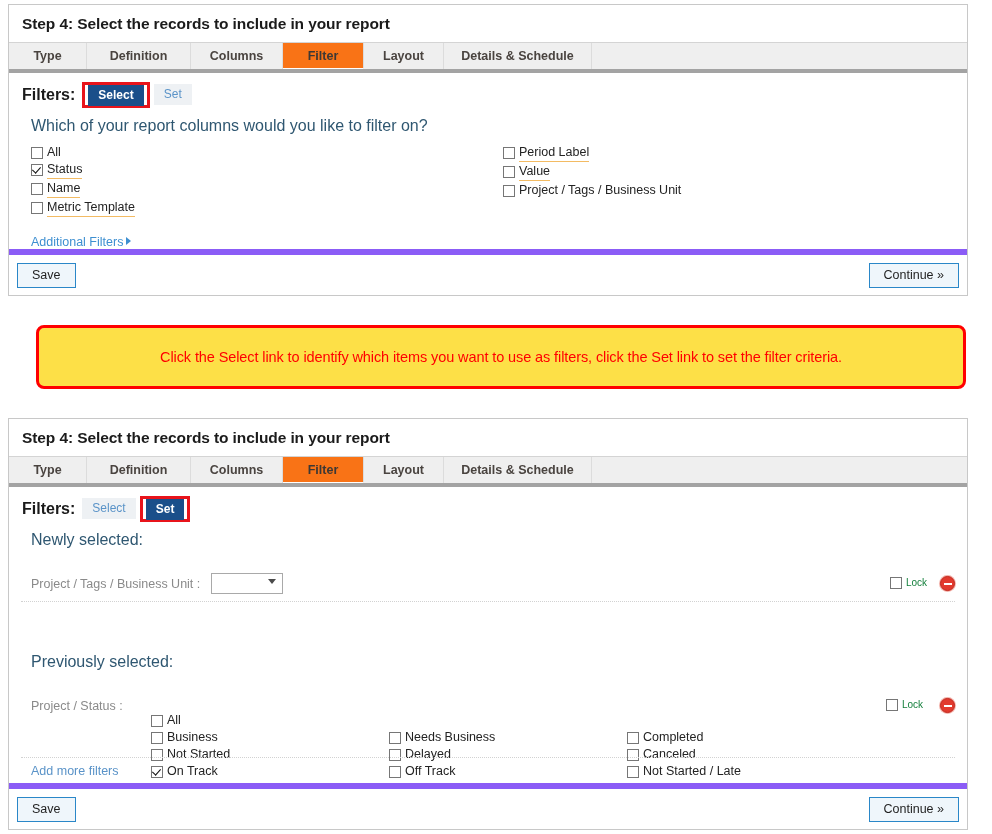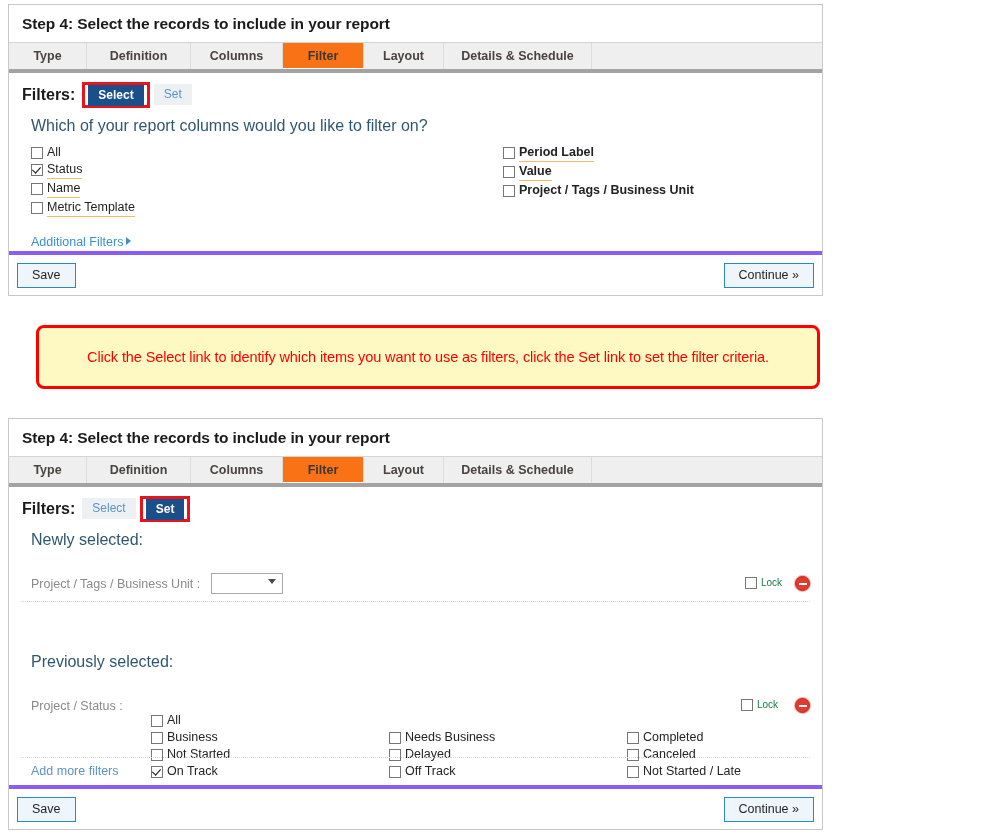--- a/index.html
+++ b/index.html
@@ -12,21 +12,21 @@
     width: 992px;
     height: 834px;
     position: relative;
     overflow: hidden;
   }
 
   
   .panel {
     position: absolute;
     left: 8px;
-    width: 815px;
+    width: 960px;
     background: #ffffff;
     border: 1px solid #c8c8c8;
     box-sizing: border-box;
   }
   #panel-top { top: 4px; height: 292px; }
   #panel-bottom { top: 418px; height: 412px; }
 
   .panel-title {
     font-size: 15.5px;
     font-weight: bold;
@@ -113,21 +113,21 @@
     color: #2f5771;
     padding: 10px 0 0 22px;
   }
 
   
   .cb-cols {
     position: relative;
     padding: 12px 0 0 22px;
   }
   .cb-col-left { position: absolute; left: 22px; top: 10px; }
-  .cb-col-right { position: absolute; left: 494px; top: 10px; font-weight: bold; }
+  .cb-col-right { position: absolute; left: 494px; top: 10px; }
   .cb-item {
     display: flex;
     align-items: flex-start;
     margin-bottom: 2px;
     white-space: nowrap;
   }
   .cb {
     width: 12px;
     height: 12px;
     border: 1px solid #767676;
@@ -179,21 +179,21 @@
     vertical-align: 1px;
   }
 
   
   .footerbar {
     position: absolute;
     left: 0;
     right: 0;
     bottom: 0;
     height: 40px;
-    border-top: 4px solid #8b5cf6;
+    border-top: 6px solid #8b5cf6;
     background: #ffffff;
   }
   .btn {
     position: absolute;
     top: 8px;
     font-size: 12.5px;
     color: #1f1f1f;
     background: #eff6fb;
     border: 1px solid #2a87c8;
     padding: 4px 14px 5px 14px;
@@ -201,26 +201,26 @@
     line-height: 14px;
   }
   .btn-save { left: 8px; }
   .btn-continue { right: 8px; }
 
   
   #callout {
     position: absolute;
     left: 36px;
     top: 325px;
-    width: 784px;
+    width: 930px;
     height: 64px;
     box-sizing: border-box;
     border: 3px solid #ff0000;
     border-radius: 8px;
-    background: #fef9c3;
+    background: #fde047;
     display: flex;
     align-items: center;
     justify-content: center;
   }
   #callout .callout-text {
     font-size: 14.5px;
     color: #ff0000;
     text-align: center;
     letter-spacing: -0.1px;
   }

